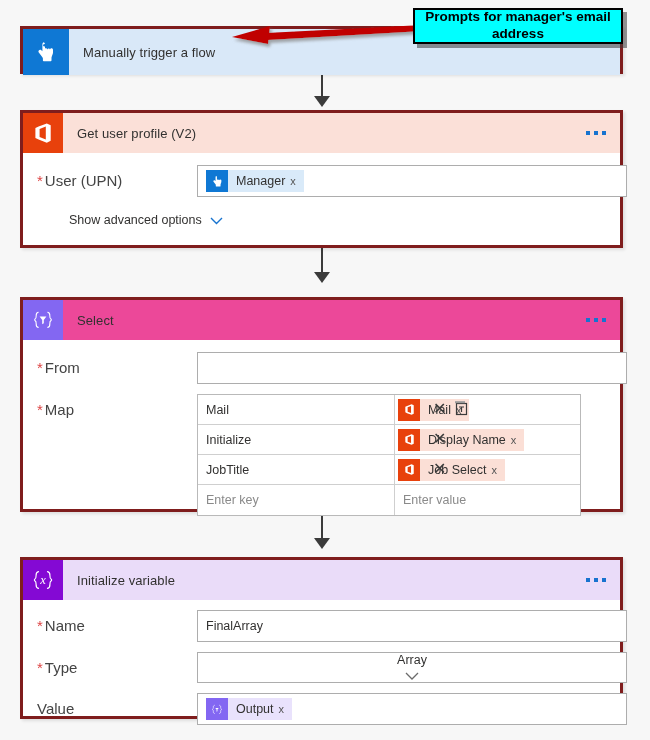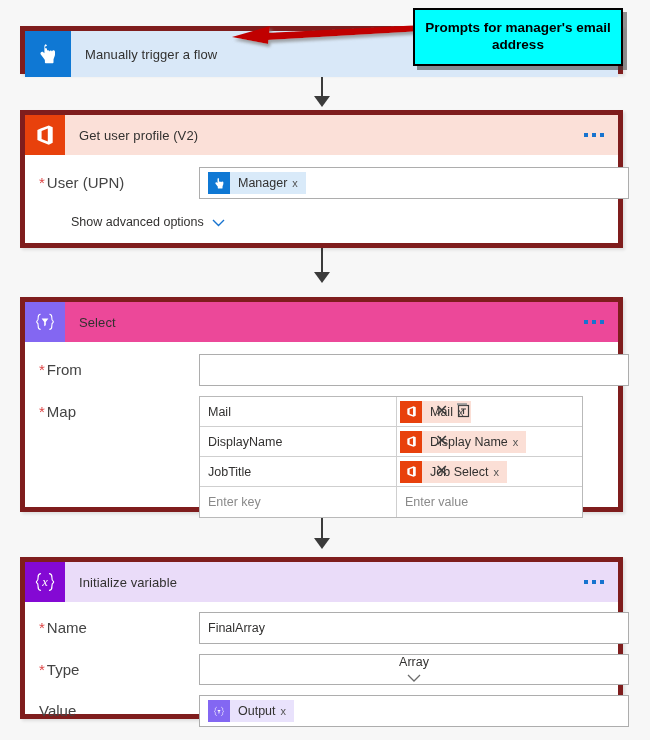--- a/index.html
+++ b/index.html
@@ -22,21 +22,21 @@
   .canvas {
     position: absolute;
     left: 0; top: 0;
     width: 650px; height: 740px;
   }
 
   
   .card {
     position: absolute;
     background: #ffffff;
-    border: 5px solid #7f1d1d;
+    border: 3px solid #7f1d1d;
     box-shadow: 2px 2px 3px rgba(0,0,0,0.10);
   }
 
   .card-header {
     height: 40px;
     display: flex;
     align-items: center;
     position: relative;
   }
 
@@ -219,21 +219,21 @@
     width: 0; height: 0;
     border-left: 8px solid transparent;
     border-right: 8px solid transparent;
     border-top: 11px solid #3b3b3b;
   }
 
   
   .callout {
     position: absolute;
     left: 413px; top: 8px;
-    width: 210px; height: 58px;
+    width: 210px; height: 36px;
     background: #00ffff;
     border: 2px solid #000;
     box-shadow: 4px 4px 0 rgba(60,60,60,.55);
     display: flex;
     align-items: center;
     justify-content: center;
     text-align: center;
     font-weight: bold;
     font-size: 13.5px;
     color: #000;
@@ -369,21 +369,21 @@
                   </span>
                   <span class="token-body">
                     <span class="token-text">Mail</span>
                     <span class="token-x">x</span>
                   </span>
                 </span>
               </div>
             </div>
 
             <div class="map-row">
-              <div class="map-key">DisplayName</div>
+              <div class="map-key">Initialize</div>
               <div class="map-val">
                 <span class="token orange">
                   <span class="token-ico">
                     <svg width="11" height="13" viewBox="0 0 20 22">
                         <path d="M13.8 1.4 5.6 4.6 2.4 6v10.1l3.2 1.5 8.2 3.1 3.9-1.9V3.2l-3.9-1.8zM6.6 6.9l6.2-2.3v12.9L6.6 15V6.9z" fill="#fff"></path>
                       </svg>
                   </span>
                   <span class="token-body">
                     <span class="token-text">Display Name</span>
                     <span class="token-x">x</span>

